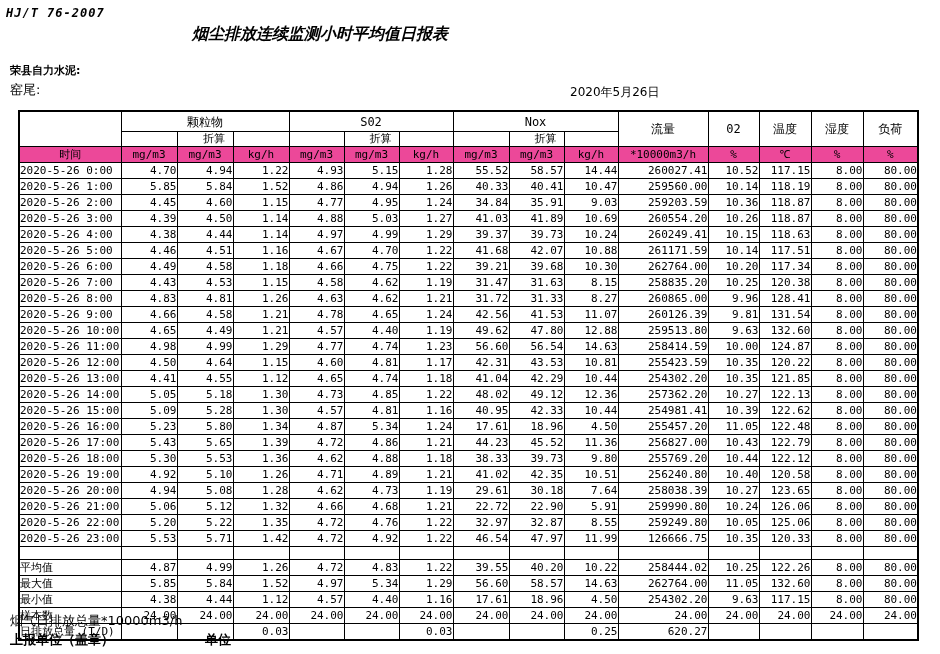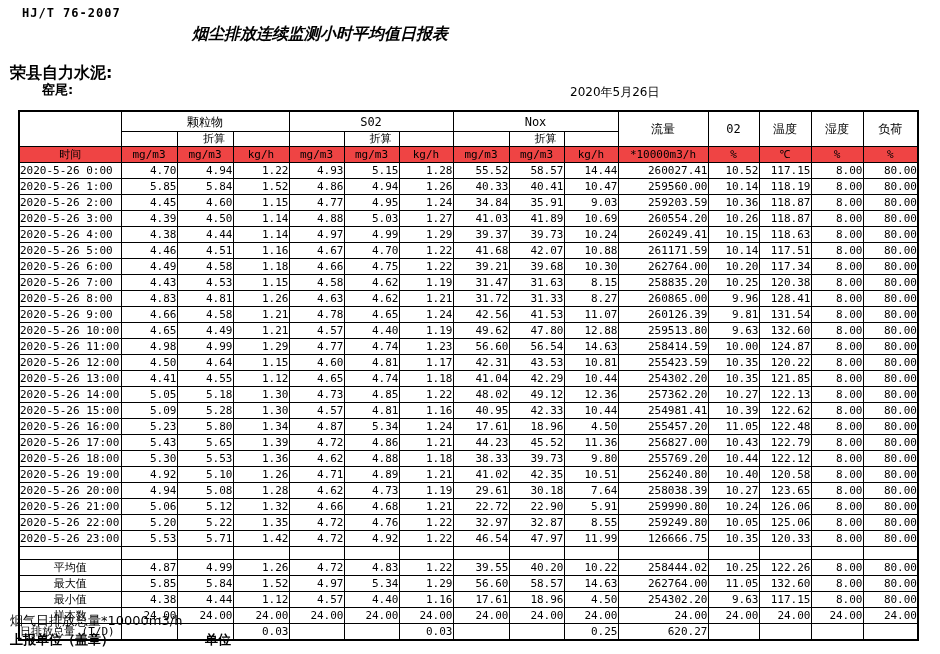--- a/index.html
+++ b/index.html
@@ -1,37 +1,37 @@
 <!DOCTYPE html>
 <html><head>
 <meta charset="utf-8">
 <style>
   html,body{margin:0;padding:0;background:#ffffff;}
   body{width:940px;height:654px;position:relative;overflow:hidden;
        font-family:"DejaVu Sans","Liberation Sans",sans-serif;color:#000;}
   .abs{position:absolute;white-space:nowrap;}
-  .std-no{left:22px;top:6px;font-size:12px;font-weight:bold;
-          font-family:"DejaVu Sans Mono","Liberation Mono",monospace;letter-spacing:1px;}
+  .std-no{left:6px;top:6px;font-size:12px;font-weight:bold;
+          font-family:"DejaVu Sans Mono","Liberation Mono",monospace;letter-spacing:1px;font-style:italic;}
   .rpt-title{left:0;top:24px;width:640px;text-align:center;font-size:16px;font-weight:bold;font-style:italic;}
-  .company{left:10px;top:63px;font-size:16px;font-weight:bold;}
-  .location{left:10px;top:81px;font-size:13px;font-weight:bold;margin-left:32px;}
+  .company{left:10px;top:63px;font-size:11px;font-weight:bold;}
+  .location{left:10px;top:81px;font-size:13px;font-weight:normal;}
   .rpt-date{left:570px;top:84px;font-size:12px;}
   table.rpt{position:absolute;left:18px;top:110px;border-collapse:collapse;table-layout:fixed;
             border:2px solid #000;
             font-family:"DejaVu Sans Mono","Liberation Mono",monospace;font-size:11px;}
   table.rpt td,table.rpt th{border:1px solid #000;padding:0;margin:0;overflow:hidden;
             font-weight:normal;line-height:14px;}
   tr.grp-row th{height:19px;font-size:12px;text-align:center;}
   tr.sub-row th{height:13px;font-size:11px;text-align:center;padding-left:18px;}
-  tr.unit-row th{height:15px;background:#ef4444;text-align:center;font-size:11px;}
+  tr.unit-row th{height:15px;background:#ec4899;text-align:center;font-size:11px;}
   tr.data-row td{height:15px;}
   td.time{text-align:left;padding-right:3px;}
   td.num{text-align:right;padding-right:7px;}
   tr.spacer-row td{height:12px;}
-  td.sum-label{text-align:center;padding-right:3px;}
+  td.sum-label{text-align:left;padding-right:3px;}
   td.total-label{text-align:left;padding-left:2px;}
   .footer1{left:10px;top:612px;font-size:13px;font-weight:normal;}
   .footer2{left:10px;top:631px;font-size:13px;font-weight:bold;}
   .footer2b{left:205px;top:631px;font-size:13px;font-weight:bold;}
 </style>
 </head>
 <body>
 
 <div class="abs std-no">HJ/T  76-2007</div>
 <div class="abs rpt-title">烟尘排放连续监测小时平均值日报表</div>

